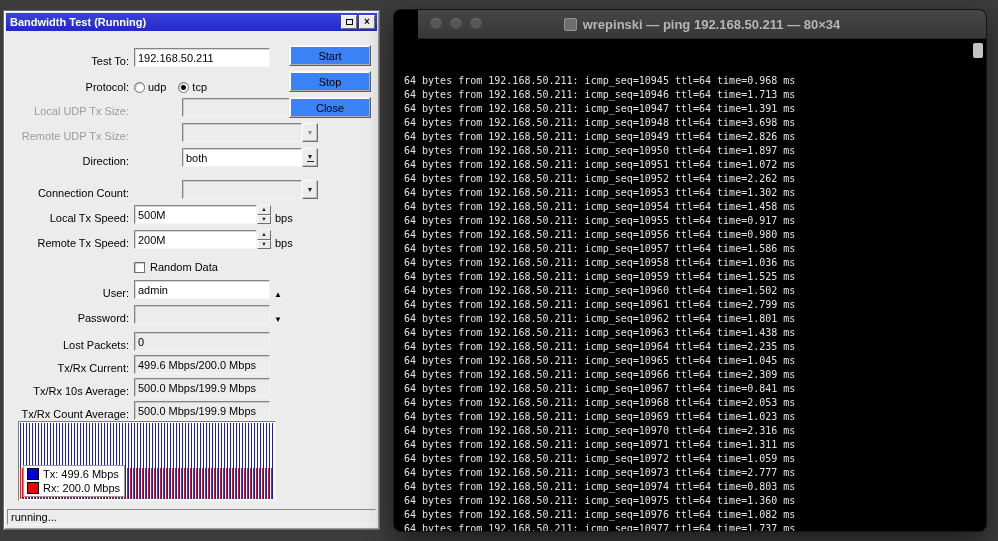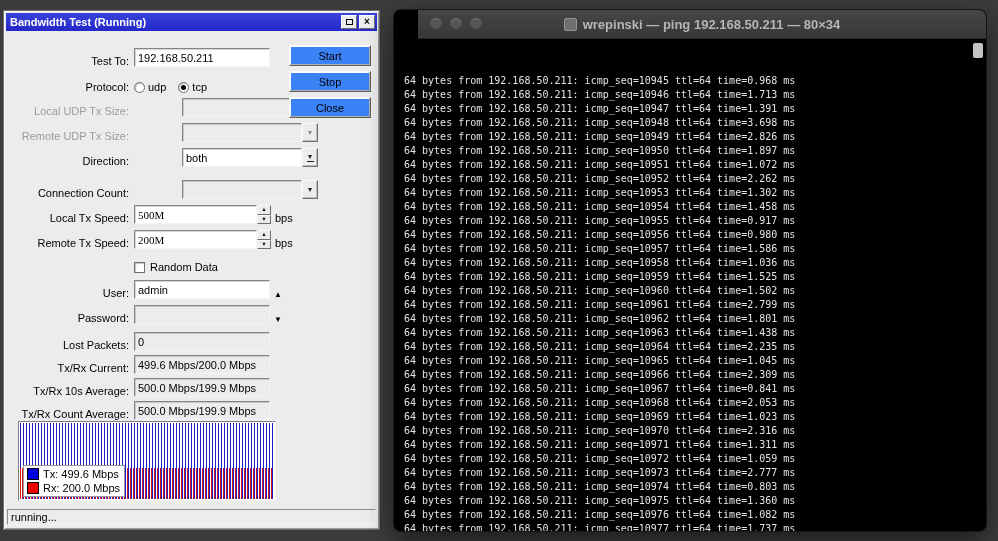--- a/index.html
+++ b/index.html
@@ -35,21 +35,21 @@
   .field {
     height:19px; background:#fff; font-size:11px; padding:0 3px;
     border:1px solid; border-color:#848484 #f4f4f4 #f4f4f4 #848484;
     box-shadow: inset 1px 1px 0 rgba(90,90,90,.25);
     font-family:"Liberation Sans", sans-serif; color:#000; outline:none;
     display:flex; align-items:center; white-space:nowrap; overflow:hidden;
   }
   input.field { display:inline-block; line-height:17px; }
   .dis-field { background:#ececec; }
   .ro-field  { background:#ececec; }
-  .w136 { width:136px; } .w123 { width:123px;font-family:Liberation Serif, serif; } .w120 { width:120px; }
+  .w136 { width:136px; } .w123 { width:123px; } .w120 { width:120px; }
 
   .combo { display:flex;padding-left:48px; }
   .combo-btn {
     width:16px; height:19px; background:#ececec;
     border:1px solid; border-color:#f8f8f8 #6f6f6f #6f6f6f #f8f8f8;
     box-shadow: inset -1px -1px 0 #bdbdbd;
     display:flex; flex-direction:column; align-items:center; justify-content:center;
     font-size:7px; line-height:1; color:#222; cursor:default;
   }
   .combo-btn.dim { color:#8d8d8d; }

